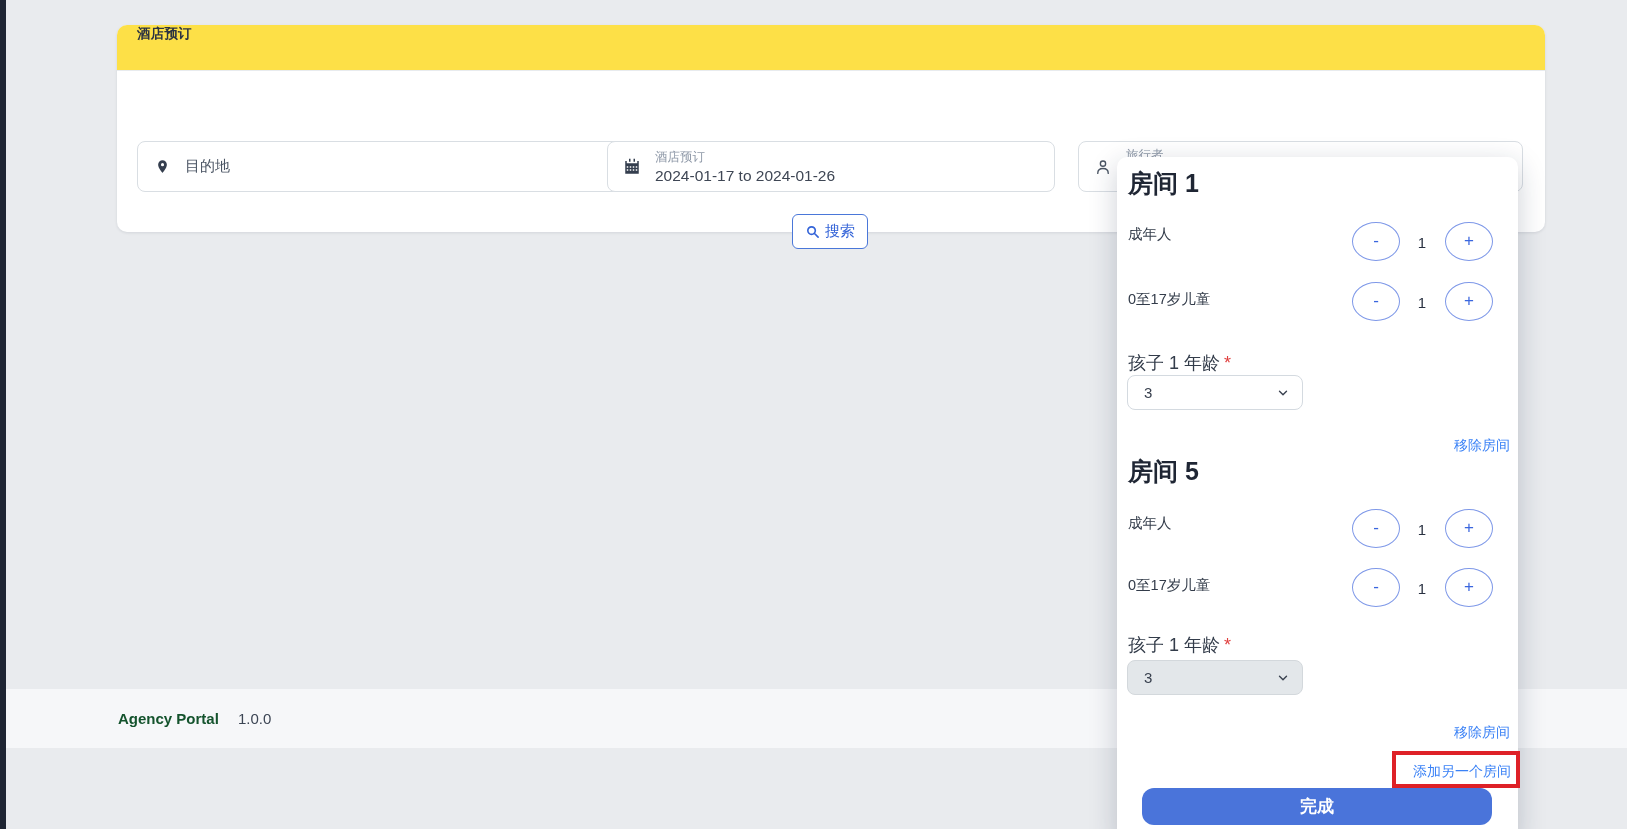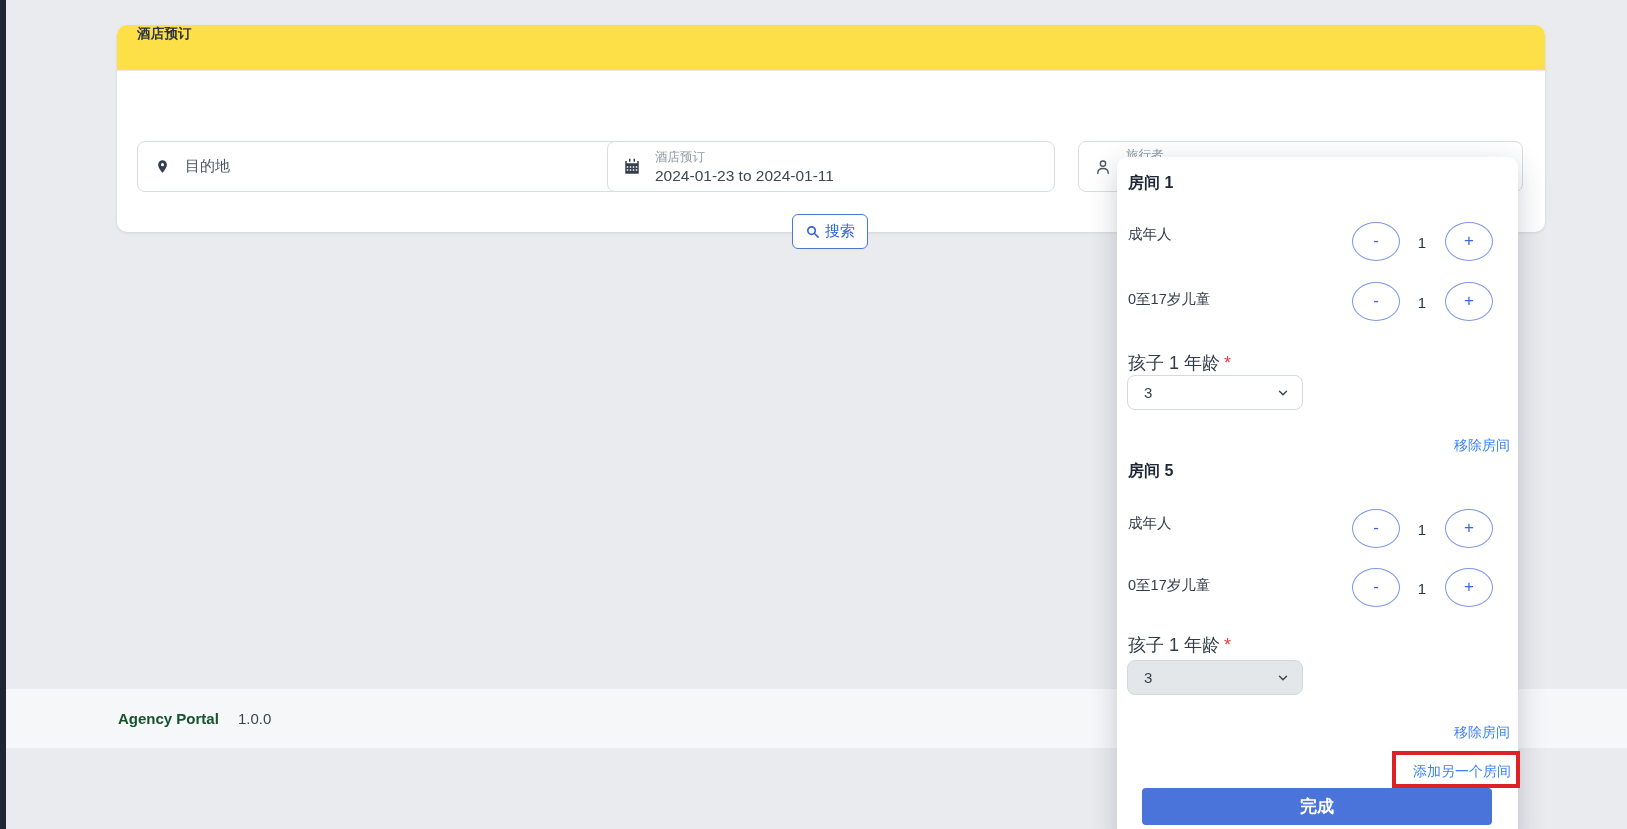--- a/index.html
+++ b/index.html
@@ -28,21 +28,21 @@
   .field .icon { width:20px; height:20px; display:flex; align-items:center; justify-content:center; flex:0 0 auto; }
   .placeholder { font-size:15px; color:#4a5463; }
   .field-col { display:flex; flex-direction:column; gap:1px; }
   .field-label { font-size:12.5px; color:#8f99a8; }
   .field-value { font-size:15.5px; color:#3e4654; }
 
   .search-btn { position:absolute; left:675px; top:143px; width:76px; height:35px; background:#fff; border:1px solid #4a77d9; border-radius:6px; color:#3464d8; font-size:15px; display:flex; align-items:center; justify-content:center; gap:5px; cursor:pointer; font-family:inherit; padding:0; }
 
   .popover { position:absolute; left:1117px; top:157px; width:401px; height:685px; background:#fff; border-radius:10px; box-shadow:0 8px 28px rgba(25,35,65,0.22); z-index:10; }
   .popover > * { position:absolute; }
-  .room-title { margin:0; font-size:16px; font-weight:bold; color:#1f2634; left:11px; line-height:26px;text-align:center; }
+  .room-title { margin:0; font-size:25px; font-weight:bold; color:#1f2634; left:11px; line-height:26px;text-align:center; }
   .t1 { top:13px; } .t2 { top:301px; }
   .row-label { font-size:14.5px; color:#333c4a; left:11px; }
   .l-a1 { top:68px; } .l-c1 { top:133px; } .l-a2 { top:357px; } .l-c2 { top:419px; }
   .cnt-btn { width:48px; height:39px; border-radius:50%; border:1.5px solid #7e98e8; background:#fff; color:#3a66de; font-size:17px; line-height:1; display:flex; align-items:center; justify-content:center; cursor:pointer; font-family:inherit; padding:0 0 2px 0; }
   .m1 { left:235px; top:65px; }  .p1 { left:328px; top:65px; }
   .m2 { left:235px; top:125px; } .p2 { left:328px; top:125px; }
   .m3 { left:235px; top:352px; } .p3 { left:328px; top:352px; }
   .m4 { left:235px; top:411px; } .p4 { left:328px; top:411px; }
   .cnt-val { width:22px; text-align:center; font-size:15px; color:#2a3242; left:294px; }
   .v1 { top:77px; } .v2 { top:137px; } .v3 { top:364px; } .v4 { top:423px; }
@@ -50,21 +50,21 @@
   .al1 { top:194px; } .al2 { top:476px; }
   .req { color:#e0403f; margin-left:4px; }
   .select { left:10px; width:176px; height:35px; border:1px solid #d4dae0; border-radius:8px; background:#fff; display:flex; align-items:center; justify-content:space-between; padding:0 12px 0 16px; cursor:pointer; }
   .s1 { top:218px; }
   .s2 { top:503px; background:#e3e7ea; border-color:#d3d8dc; }
   .select-value { font-size:15px; color:#39414f; }
   .chev { display:flex; align-items:center; }
   .link { color:#3b82f6; font-size:14px; cursor:pointer; text-decoration:none; }
   .r1 { right:8px; top:280px; } .r2 { right:8px; top:567px; }
   .add-room { right:7px; top:606px; z-index:2; }
-  .done-btn { left:25px; top:631px; width:350px; height:37px; background:#4a74da; border:none; border-radius:4px; color:#fff; font-size:17px; font-weight:bold; cursor:pointer; font-family:inherit; }
+  .done-btn { left:25px; top:631px; width:350px; height:37px; background:#4a74da; border:none; border-radius:12px; color:#fff; font-size:17px; font-weight:bold; cursor:pointer; font-family:inherit; }
   .annotation-box { position:absolute; left:1392px; top:751px; width:128px; height:37px; border:4px solid #de2127; z-index:30; pointer-events:none; }
 </style>
 </head>
 <body>
 
 <div class="left-strip"></div>
 
 <div class="footer-band">
   <div class="footer-text">
     <span class="brand">Agency Portal</span><span class="version">1.0.0</span>
@@ -87,21 +87,21 @@
     </div>
 
     <div class="field field-dates">
       <span class="icon">
         <svg width="18" height="18" viewBox="0 0 24 24">
             <path fill="#343e4e" d="M8 1h2v4H8zM14 1h2v4h-2zM3 4h2v3h14V4h2v17H3zm2 7v2h2v-2zm4 0v2h2v-2zm4 0v2h2v-2zm4 0v2h2v-2zM5 15v2h2v-2zm4 0v2h2v-2zm4 0v2h2v-2zm4 0v2h2v-2z"></path>
           </svg>
       </span>
       <span class="field-col">
         <span class="field-label">酒店预订</span>
-        <span class="field-value">2024-01-23 to 2024-01-11</span>
+        <span class="field-value">2024-01-17 to 2024-01-26</span>
       </span>
     </div>
 
     <div class="field field-travelers">
       <span class="icon">
         <svg width="18" height="18" viewBox="0 0 24 24" fill="none" stroke="#4a5463" stroke-width="1.8" stroke-linecap="round">
             <circle cx="12" cy="7.5" r="3.5"></circle>
             <path d="M5 20.5c0-4 3-6.5 7-6.5s7 2.5 7 6.5"></path>
           </svg>
       </span>

